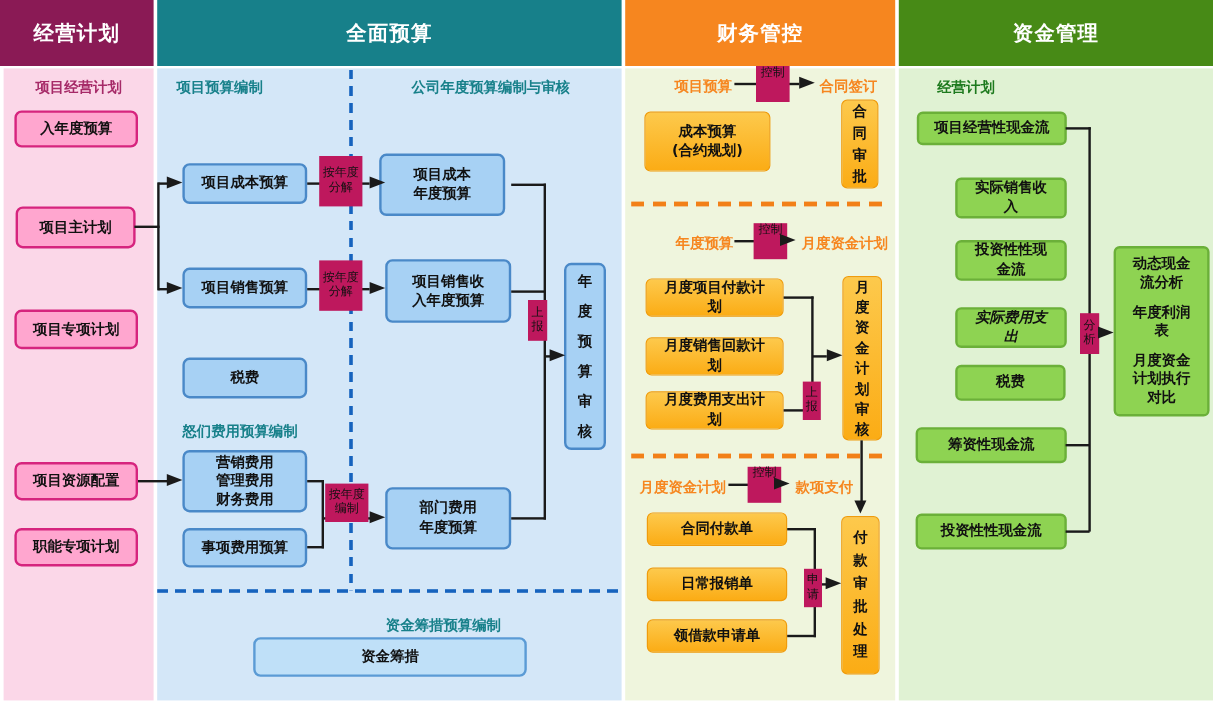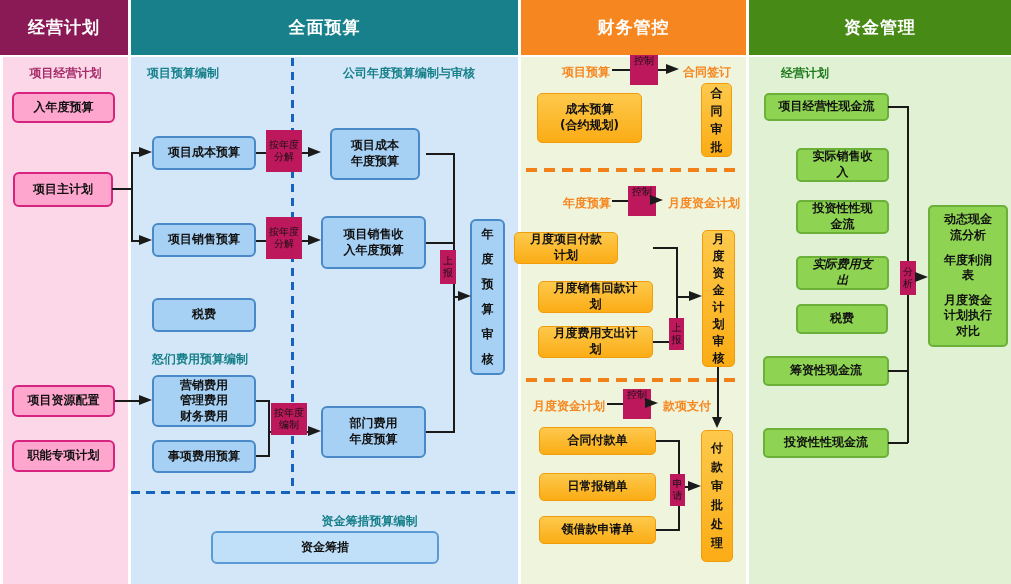--- a/index.html
+++ b/index.html
@@ -60,31 +60,32 @@
   <div class="panel" style="left:749px;width:262px;background:#E0F2D3;"></div>
 
   <div class="dash-v" style="left:291px;top:58px;height:434px;"></div>
   <div class="dash-hb" style="left:131px;top:491px;width:387px;"></div>
   <div class="dash-ho" style="left:526px;top:168px;width:215px;"></div>
   <div class="dash-ho" style="left:526px;top:378px;width:215px;"></div>
 
   <div class="lbl pink-lbl center" style="left:3px;top:65px;width:125px;">项目经营计划</div>
   <div class="box pink" style="left:12px;top:92px;width:103px;height:31px;">入年度预算</div>
   <div class="box pink" style="left:13px;top:172px;width:100px;height:35px;">项目主计划</div>
+  <div class="box pink" style="left:12px;top:258px;width:103px;height:33px;">项目专项计划</div>
   <div class="box pink" style="left:12px;top:385px;width:103px;height:32px;">项目资源配置</div>
   <div class="box pink" style="left:12px;top:440px;width:103px;height:32px;">职能专项计划</div>
 
   <div class="lbl teal-lbl" style="left:147px;top:65px;">项目预算编制</div>
   <div class="lbl teal-lbl" style="left:343px;top:65px;">公司年度预算编制与审核</div>
   <div class="lbl teal-lbl" style="left:152px;top:351px;">怒们费用预算编制</div>
   <div class="lbl teal-lbl center" style="left:131px;top:513px;width:387px;padding-left:45px;">资金筹措预算编制</div>
 
   <div class="box blue" style="left:152px;top:136px;width:104px;height:34px;">项目成本预算</div>
   <div class="box blue" style="left:152px;top:223px;width:104px;height:34px;">项目销售预算</div>
-  <div class="box blue pre" style="left:330px;top:128px;width:90px;height:52px;">项目成本
+  <div class="box blue pre" style="left:316px;top:128px;width:105px;height:52px;">项目成本
 年度预算</div>
   <div class="box blue pre" style="left:321px;top:216px;width:105px;height:53px;">项目销售收
 入年度预算</div>
   <div class="box blue" style="left:152px;top:298px;width:104px;height:34px;">税费</div>
   <div class="box blue pre" style="left:152px;top:375px;width:104px;height:52px;">营销费用
 管理费用
 财务费用</div>
   <div class="box blue" style="left:152px;top:440px;width:104px;height:33px;">事项费用预算</div>
   <div class="box blue pre" style="left:321px;top:406px;width:105px;height:52px;">部门费用
 年度预算</div>
@@ -134,21 +135,21 @@
   <div class="box gold vert lh18" style="left:701px;top:83px;width:31px;height:74px;">
       <span class="vt">合同审批</span>
     </div>
 
   <div class="lbl orange-lbl" style="left:563px;top:195px;">年度预算</div>
   <div class="lbl orange-lbl" style="left:668px;top:195px;">月度资金计划</div>
   <div class="hline" style="left:612px;top:200px;width:40px;"></div>
   <div class="patch top" style="left:628px;top:186px;width:28px;height:30px;">控制</div>
   <div class="arr-r" style="left:650px;top:195px;"></div>
 
-  <div class="box gold" style="left:514px;top:232px;width:104px;height:32px;padding:0 10px;">月度项目付款计划</div>
+  <div class="box gold" style="left:538px;top:232px;width:115px;height:32px;padding:0 10px;">月度项目付款计划</div>
   <div class="box gold" style="left:538px;top:281px;width:115px;height:32px;padding:0 10px;">月度销售回款计划</div>
   <div class="box gold" style="left:538px;top:326px;width:115px;height:32px;padding:0 10px;">月度费用支出计划</div>
   <div class="box gold vert lh17" style="left:702px;top:230px;width:33px;height:137px;">
       <span class="vt">月度资金计划审核</span>
     </div>
 
   <div class="hline" style="left:653px;top:247px;width:25px;"></div>
   <div class="hline" style="left:653px;top:341px;width:25px;"></div>
   <div class="vline" style="left:676px;top:247px;height:96px;"></div>
   <div class="hline" style="left:677px;top:296px;width:12px;"></div>

